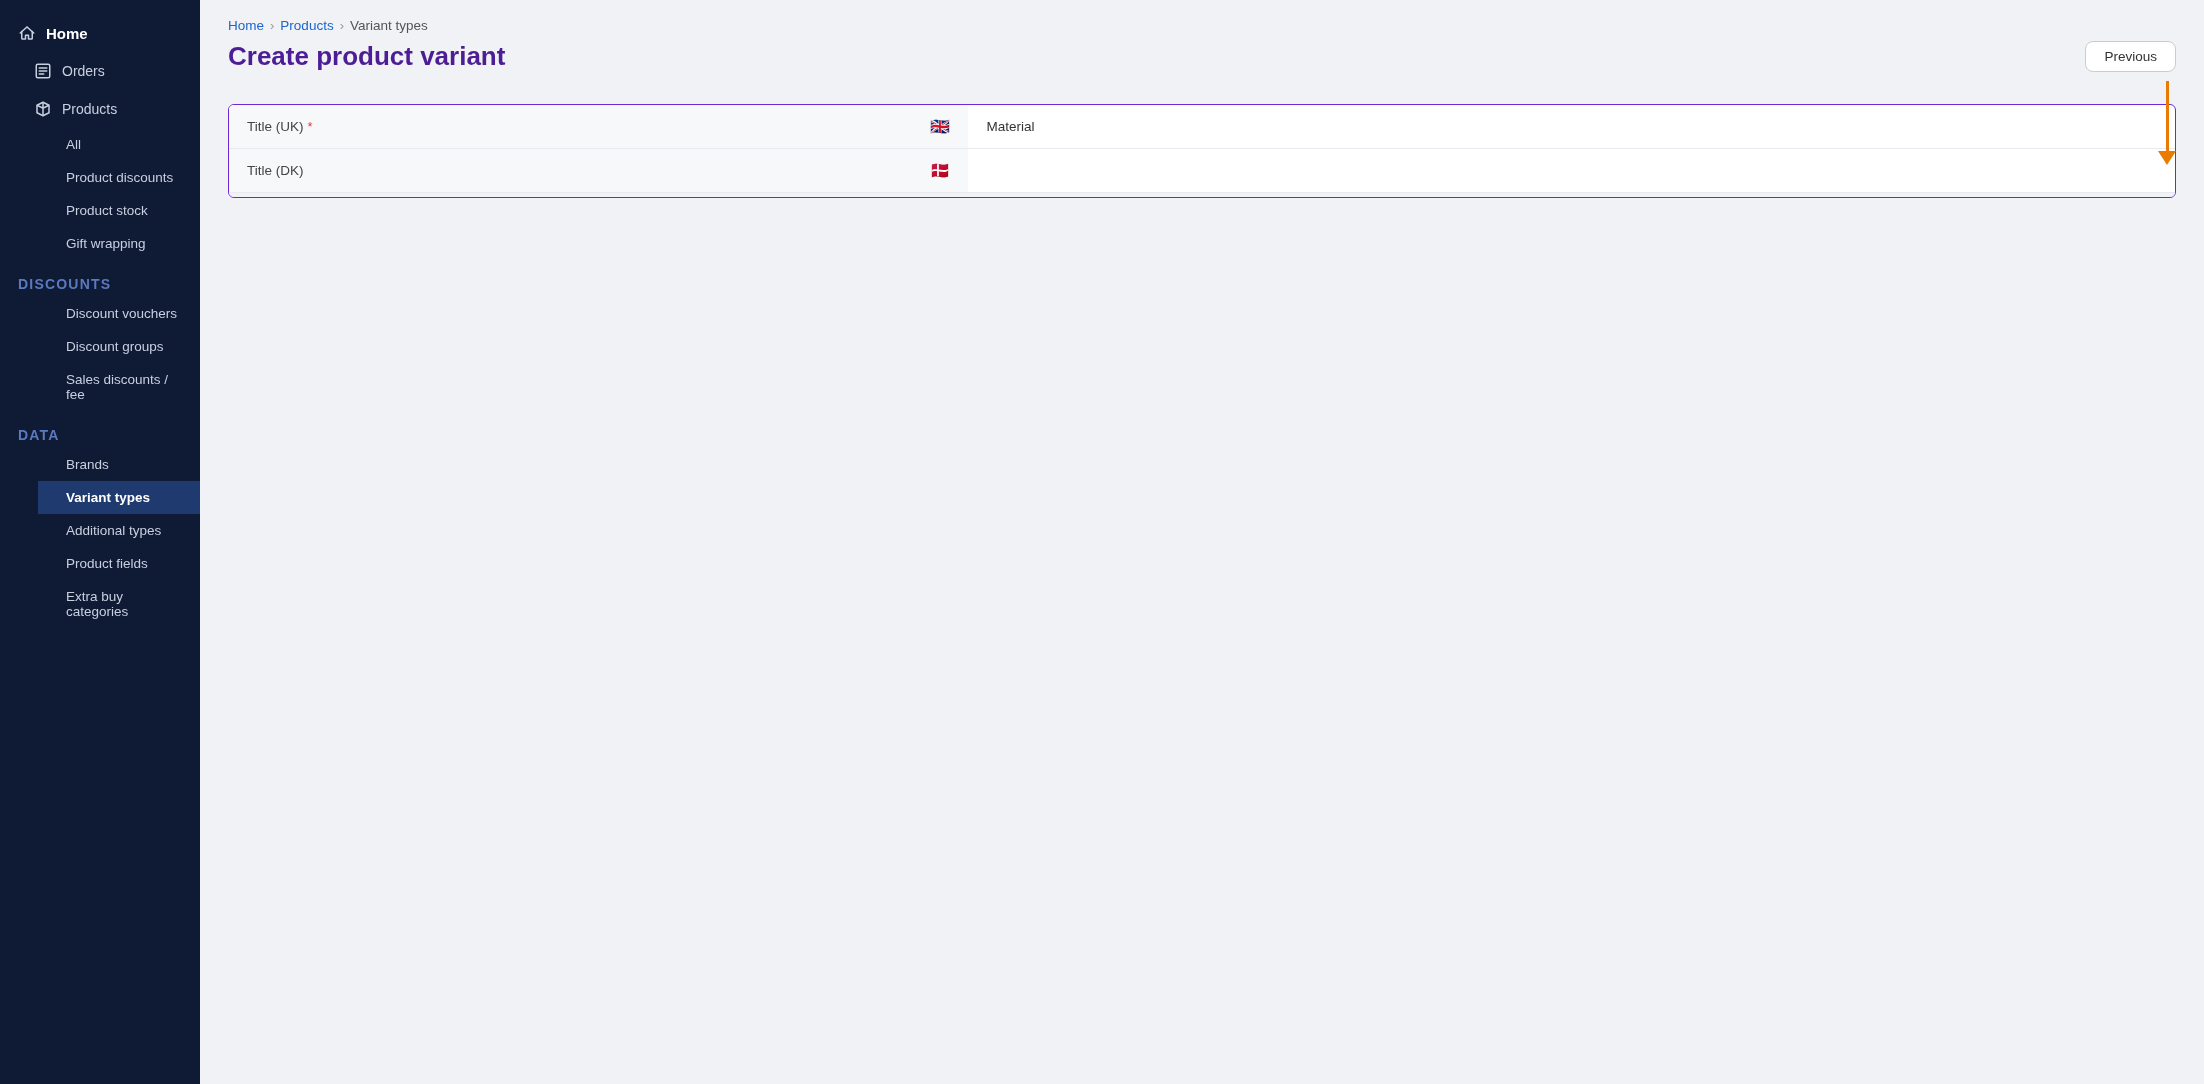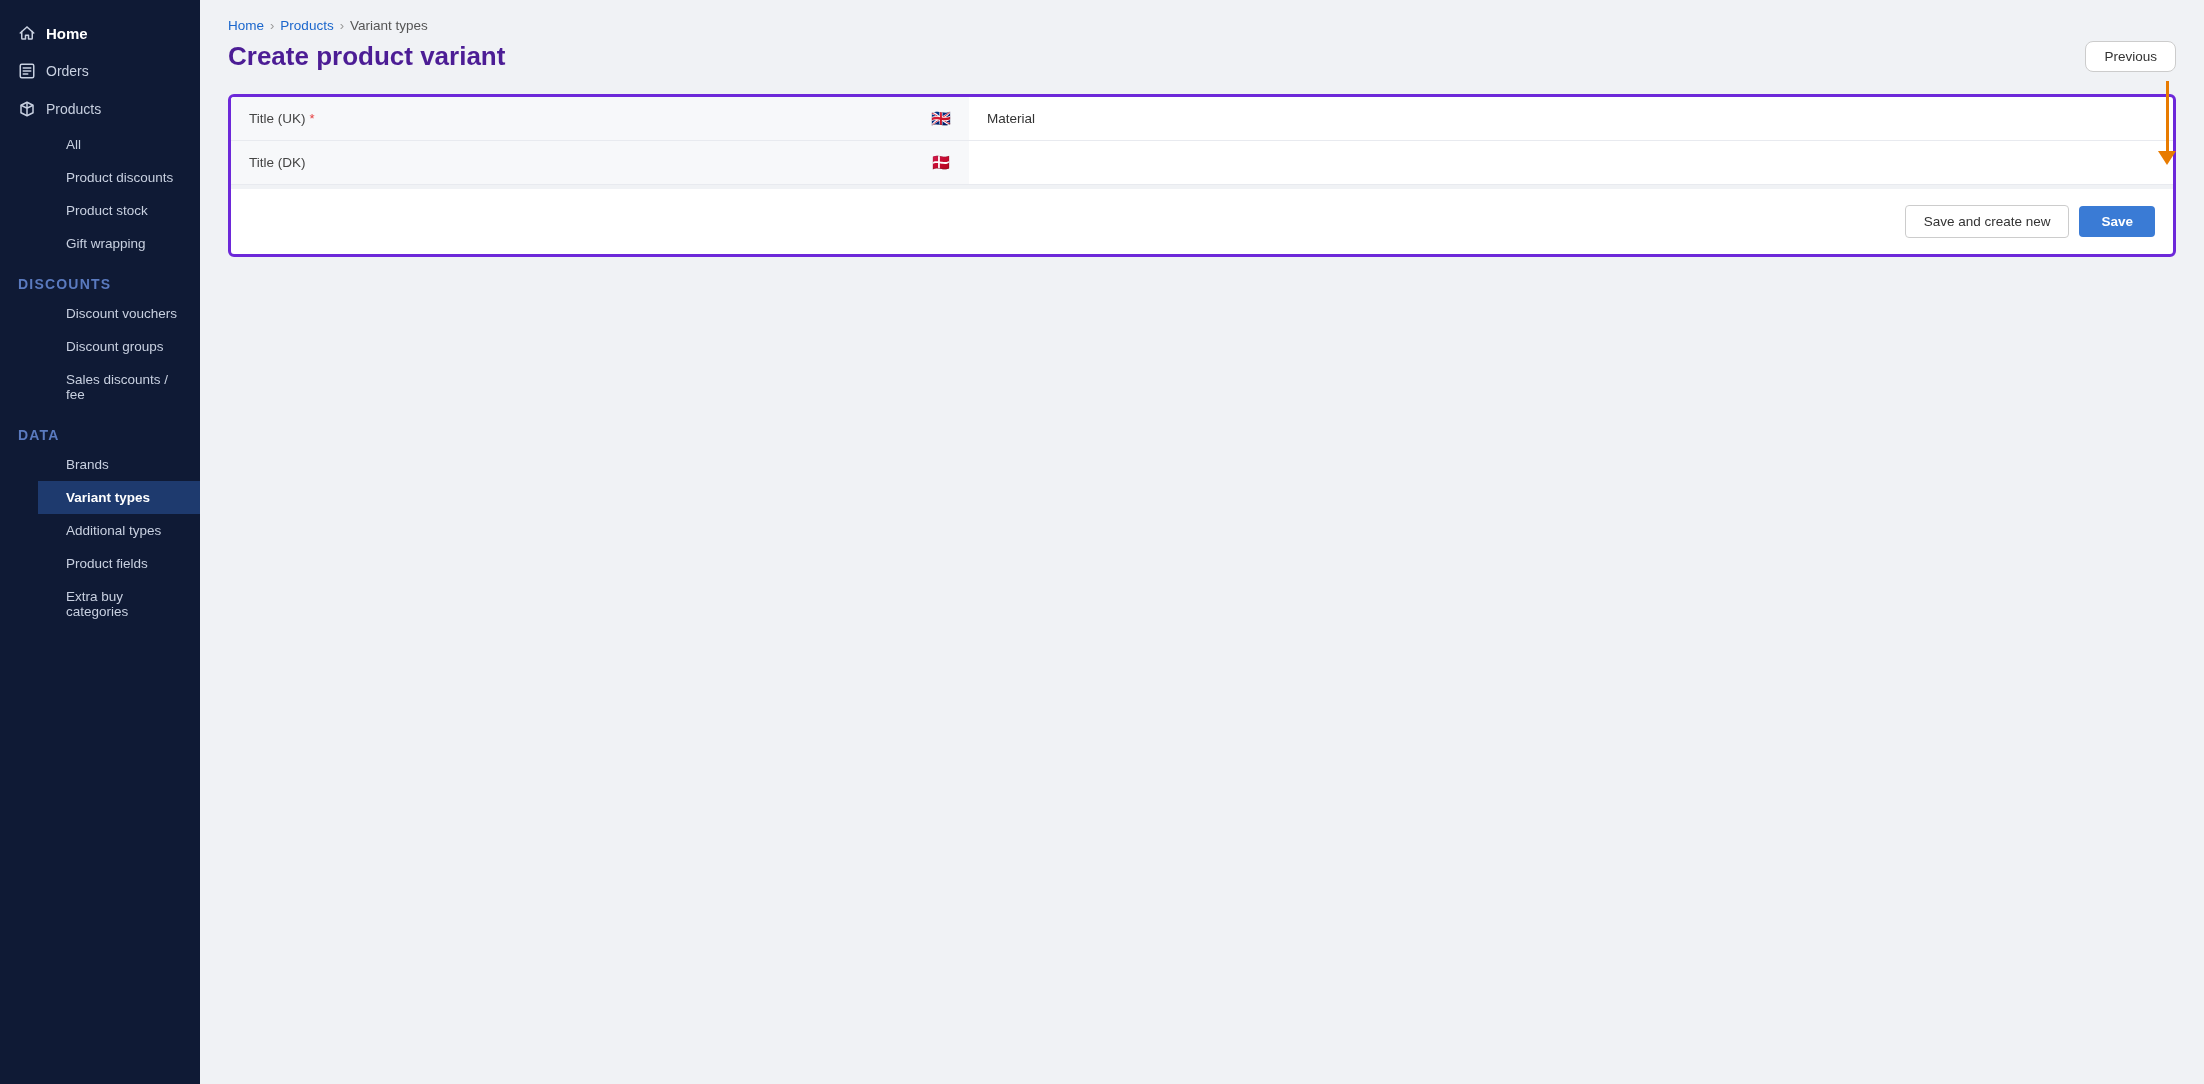--- a/index.html
+++ b/index.html
@@ -23,21 +23,21 @@
       padding: 14px 18px 10px 18px;
       color: #fff;
       font-size: 15px;
       font-weight: 600;
       cursor: pointer;
     }
     .sidebar-nav-item {
       display: flex;
       align-items: center;
       gap: 10px;
-      padding: 10px 18px;
+      padding: 10px 34px;
       font-size: 14px;
       color: #c8d0e0;
       cursor: pointer;
       transition: background 0.15s;
     }
     .sidebar-nav-item .nav-icon { width: 18px; height: 18px; display: flex; align-items: center; justify-content: center; flex-shrink: 0; }
     .sidebar-section-label {
       font-size: 14px;
       font-weight: 700;
       color: #5a7abf;
@@ -113,23 +113,23 @@
     }
     .arrow-head {
       width: 0; height: 0;
       border-left: 9px solid transparent;
       border-right: 9px solid transparent;
       border-top: 14px solid #e87b00;
     }
 
     .form-card {
       background: #fff;
-      border: 3px solid #6d28d9;
+      border: 1px solid #6d28d9;
       border-radius: 6px;
-      margin: 4px 28px 24px 28px;
+      margin: 14px 28px 24px 28px;
       overflow: hidden;
     }
     .form-table {
       width: 100%;
       border-collapse: collapse;
     }
     .form-table tr {
       border-bottom: 1px solid #e8eaef;
     }
     .form-table tr:last-child {
@@ -331,18 +331,14 @@
         </tr>
 
         <tr>
           <td colspan="2" style="height:4px; background:#f0f2f5; padding:0;"></td>
         </tr>
 
 
       </tbody>
     </table>
 
-    <div class="form-actions">
-      <button class="btn-save-new">Save and create new</button>
-      <button class="btn-save">Save</button>
-    </div>
   </div>
 </div>
 
 </body></html>

